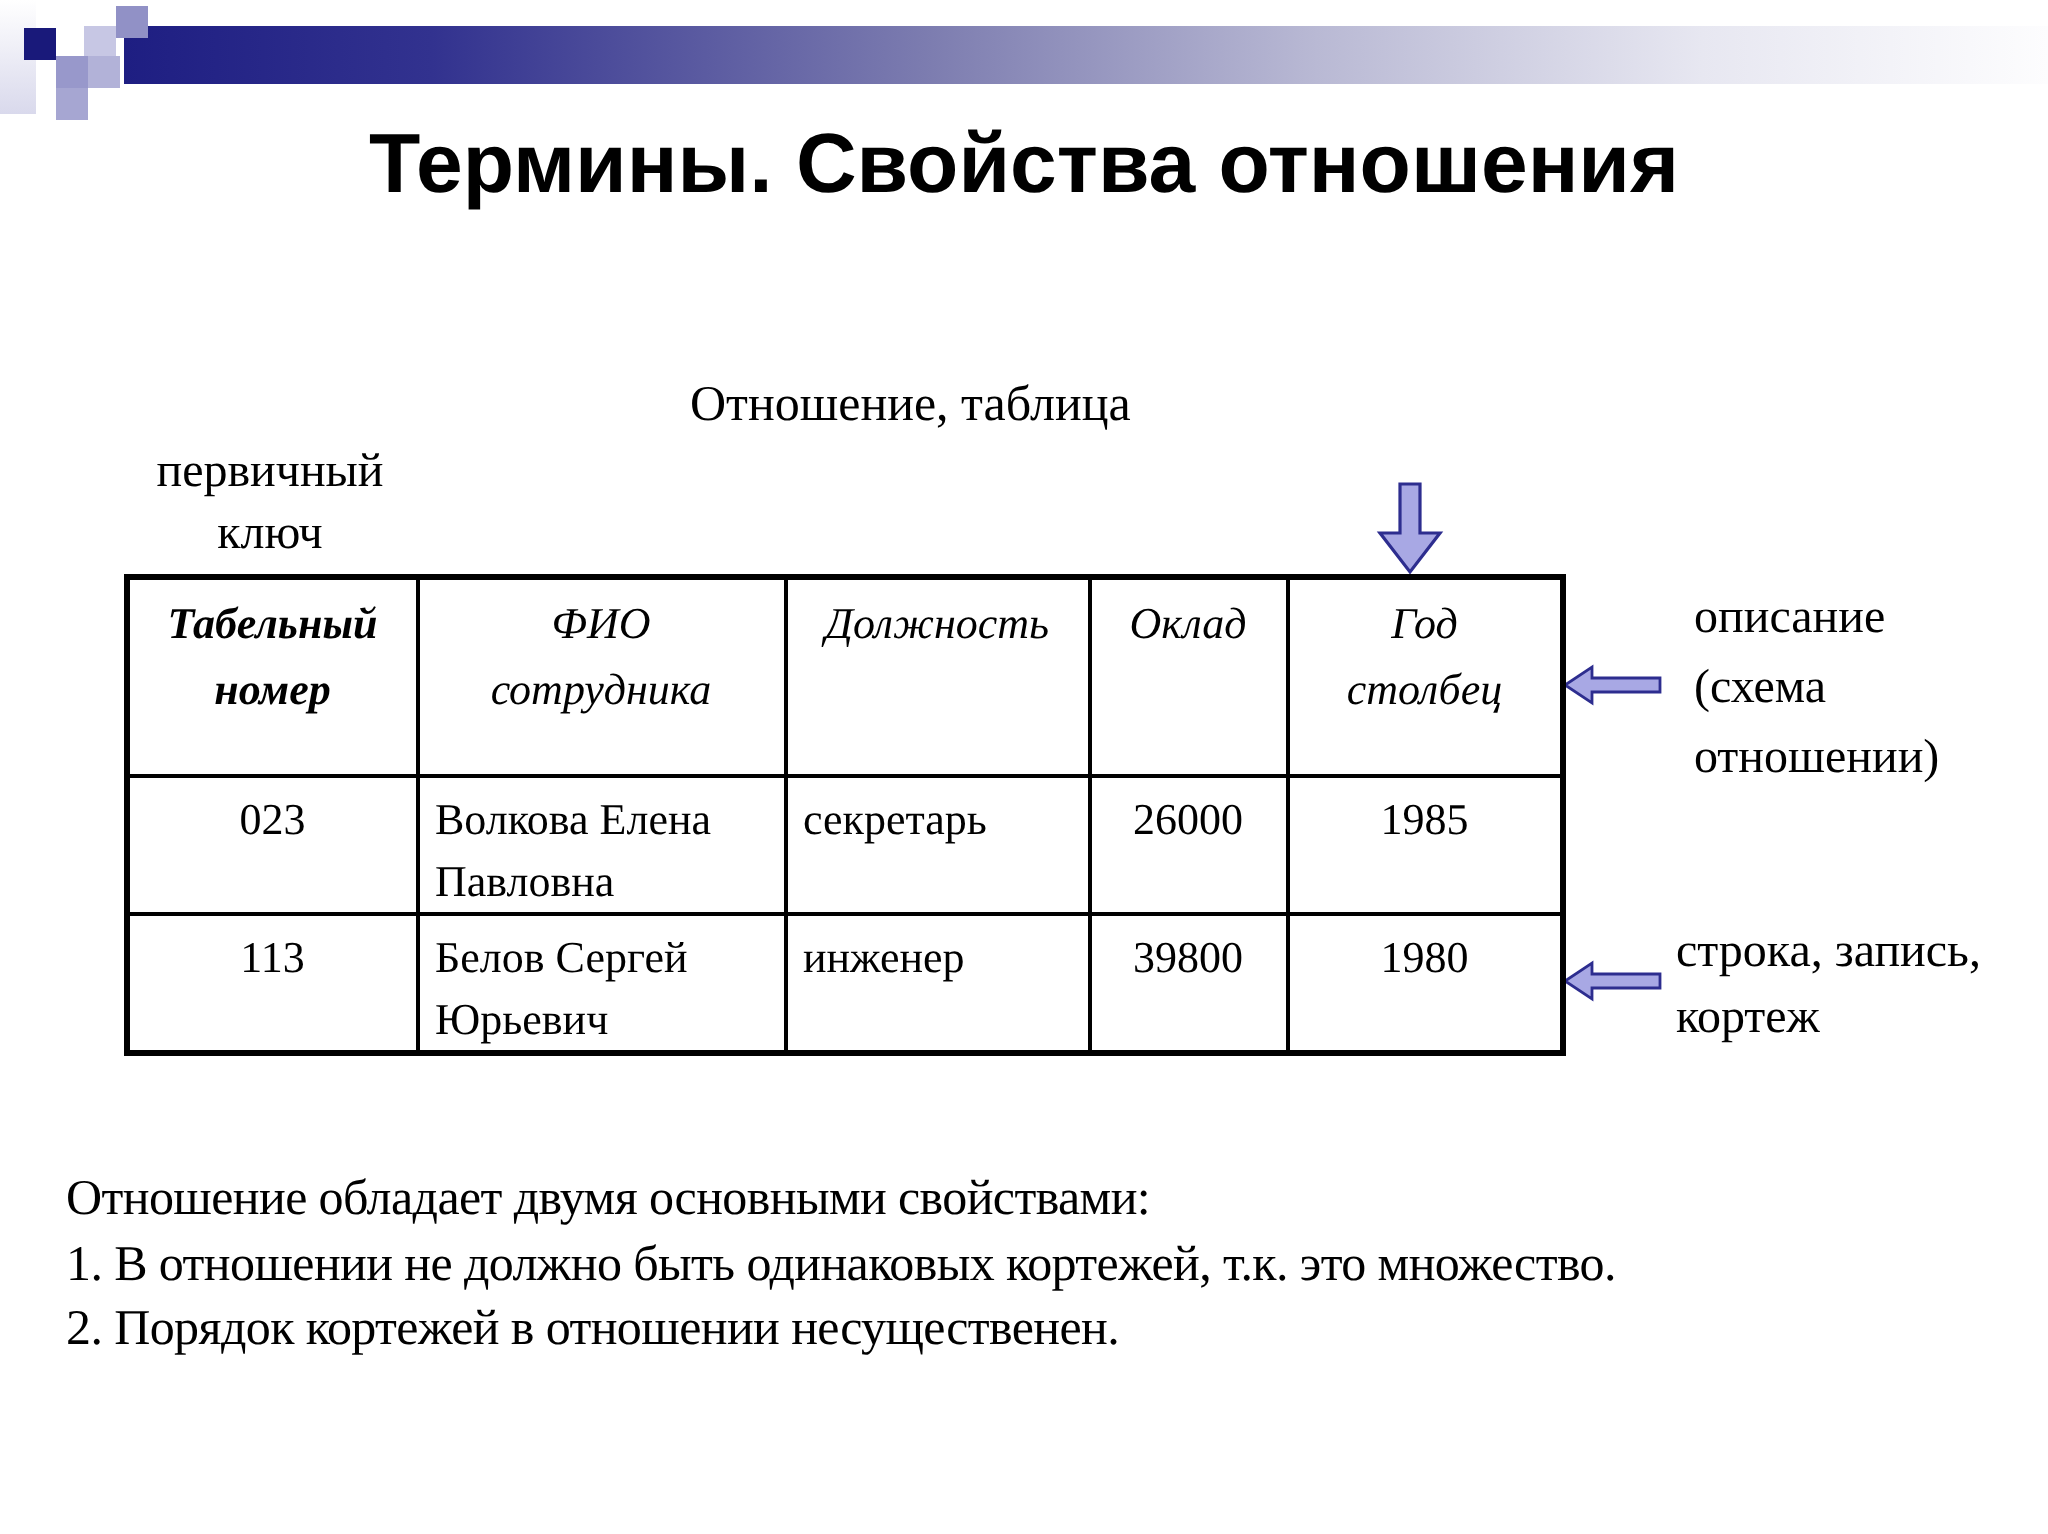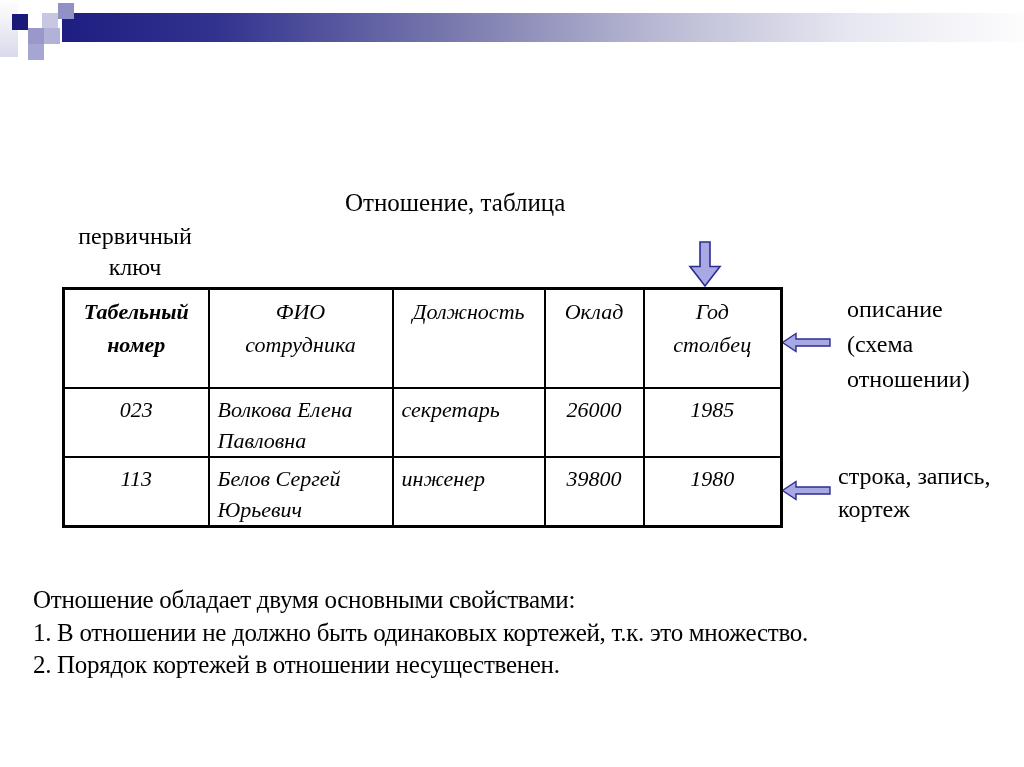--- a/index.html
+++ b/index.html
@@ -52,21 +52,21 @@
   .arrow-left2 { left: 781px; top: 480px; }
 
   
   .db-table-wrap { position: absolute; left: 62px; top: 287px; }
   table.db {
     border-collapse: collapse; table-layout: fixed; width: 718px;
     border: 3px solid #000; font-size: 22px;
   }
   table.db th, table.db td {
     border: 2px solid #000; vertical-align: top;
-    padding: 5px 8px 0 8px; overflow: hidden; font-style: italic;
+    padding: 5px 8px 0 8px; overflow: hidden;
   }
   table.db th {
     font-style: italic; font-weight: normal; text-align: center;
     height: 92px; line-height: 33px;
   }
   table.db th.hdr-bold { font-weight: bold; }
   table.db td { height: 62px; line-height: 31px; }
   table.db td.c { text-align: center; }
   table.db td.l { text-align: left; }
   .hl { display: block; }
@@ -84,20 +84,21 @@
 
   <div class="deco-strip"></div>
   <div class="deco-bar"></div>
   <div class="sq sq-dark"></div>
   <div class="sq sq-top"></div>
   <div class="sq sq-light"></div>
   <div class="sq sq-mid1"></div>
   <div class="sq sq-mid2"></div>
   <div class="sq sq-mid3"></div>
 
+  <div class="title">Термины. Свойства отношения</div>
 
   <div class="term term-pk">
     <span class="ln">первичный</span>
     <span class="ln">ключ</span>
   </div>
 
   <div class="term term-relation">Отношение, таблица</div>
 
 
   <div class="term term-desc">

